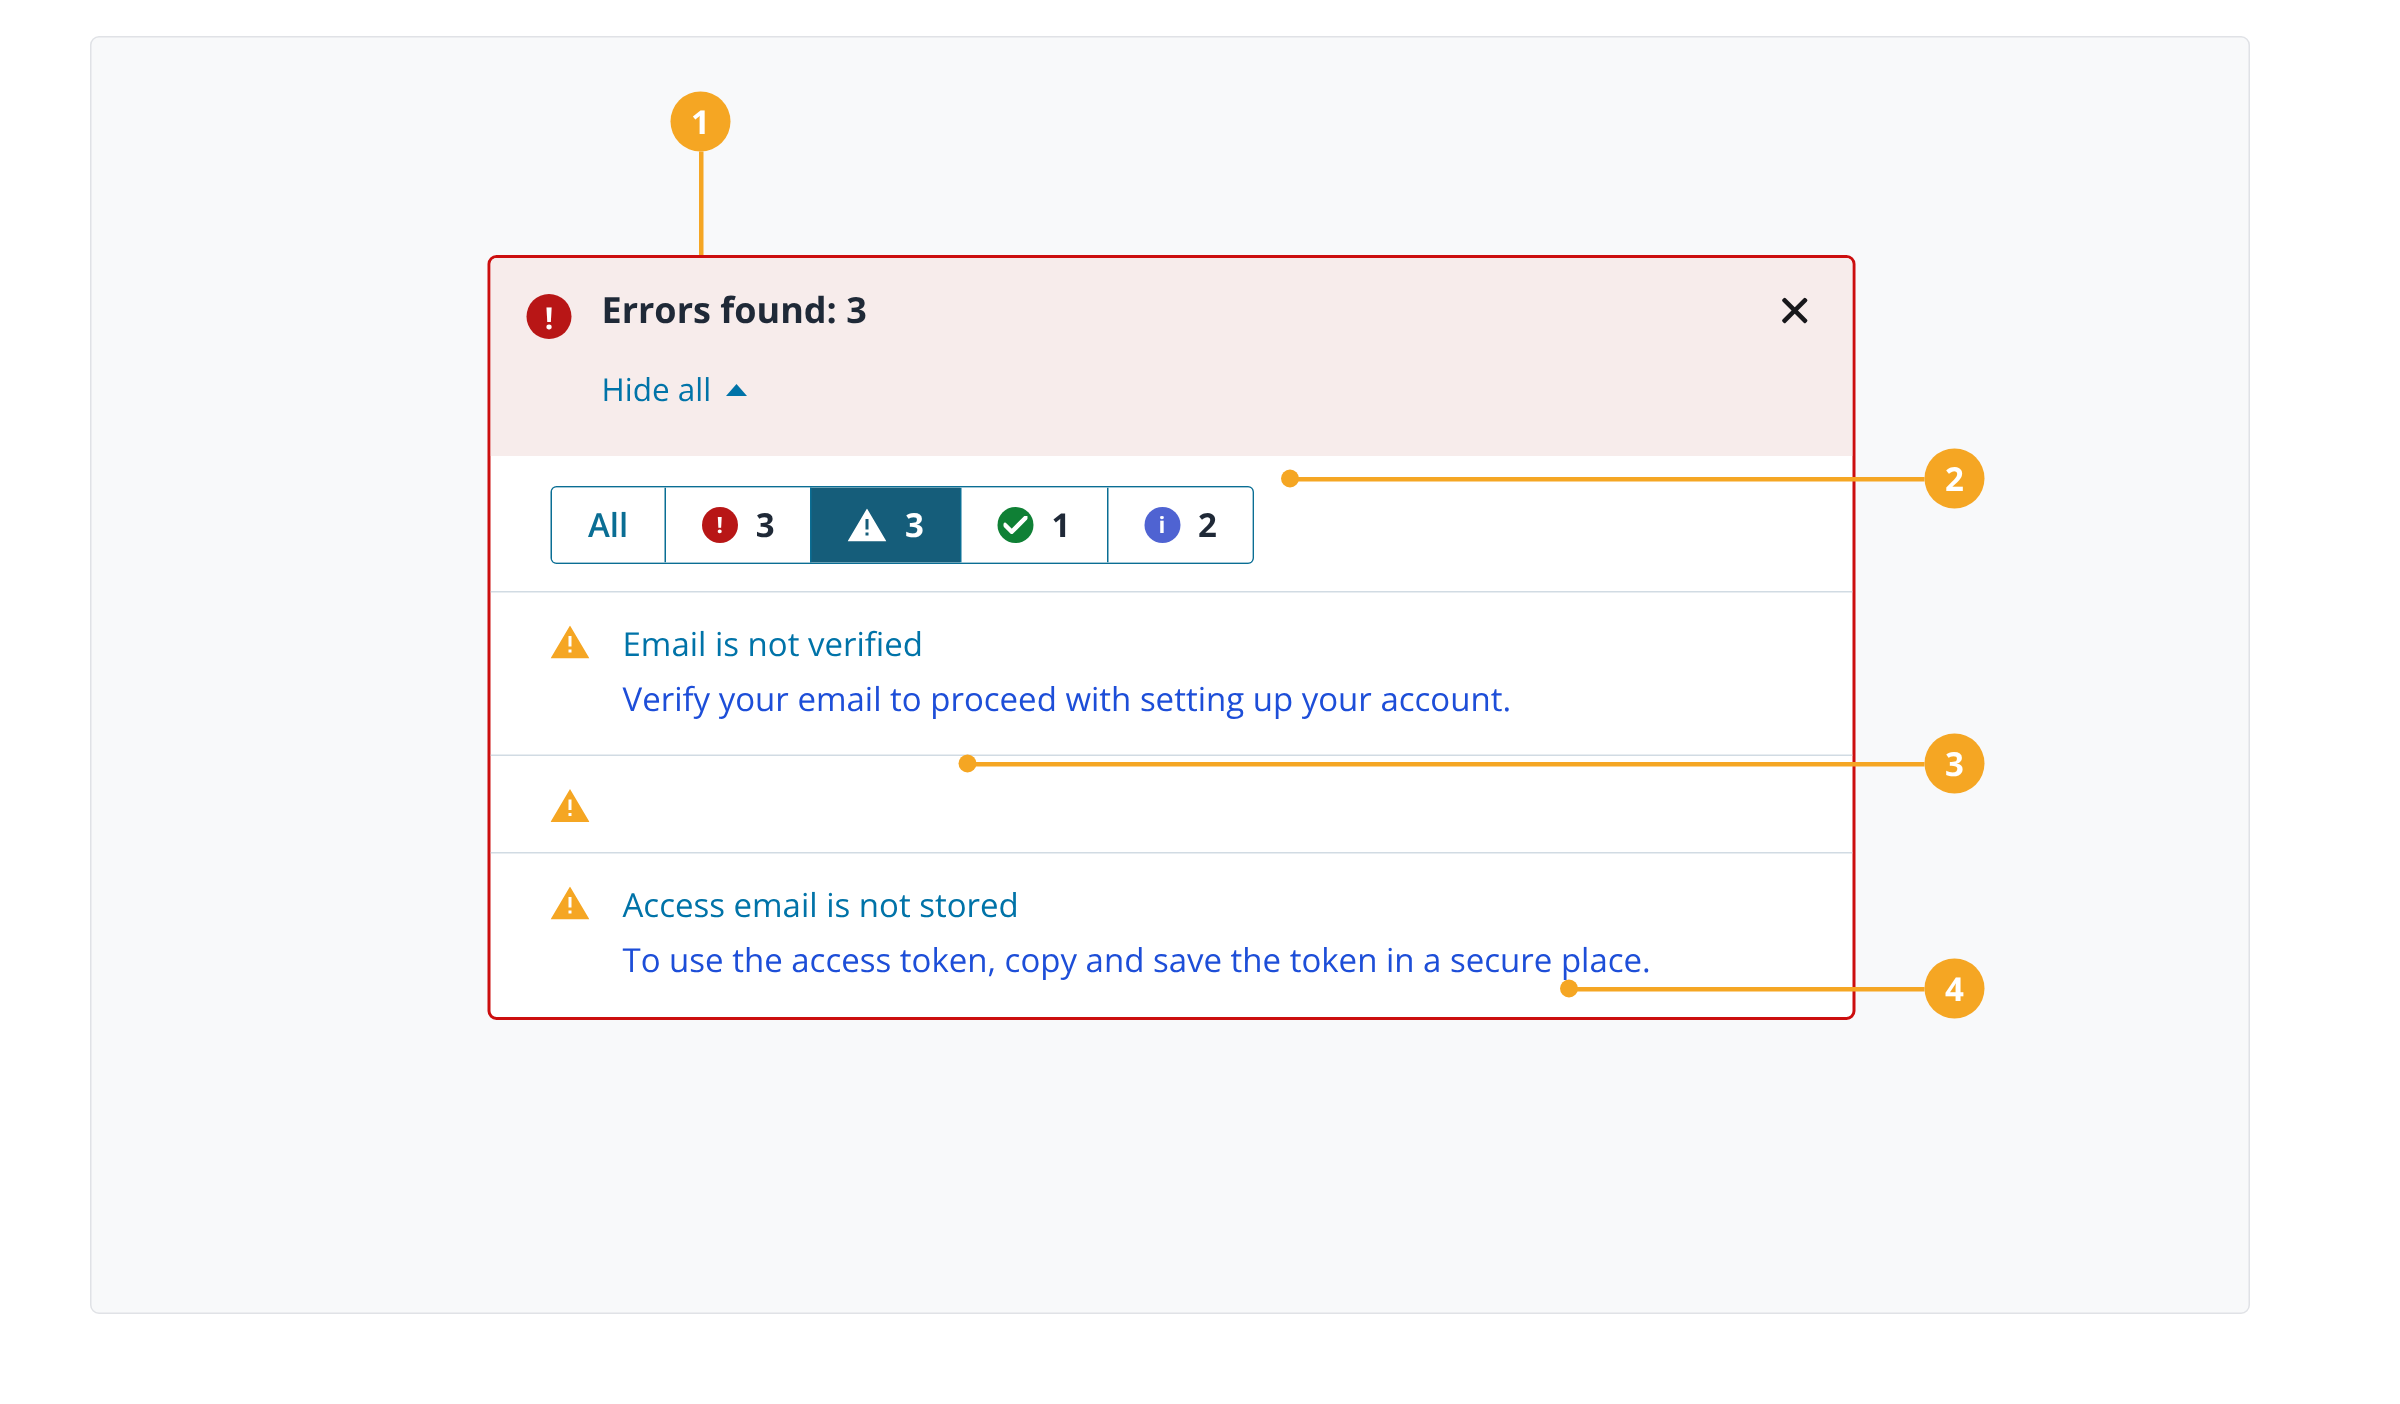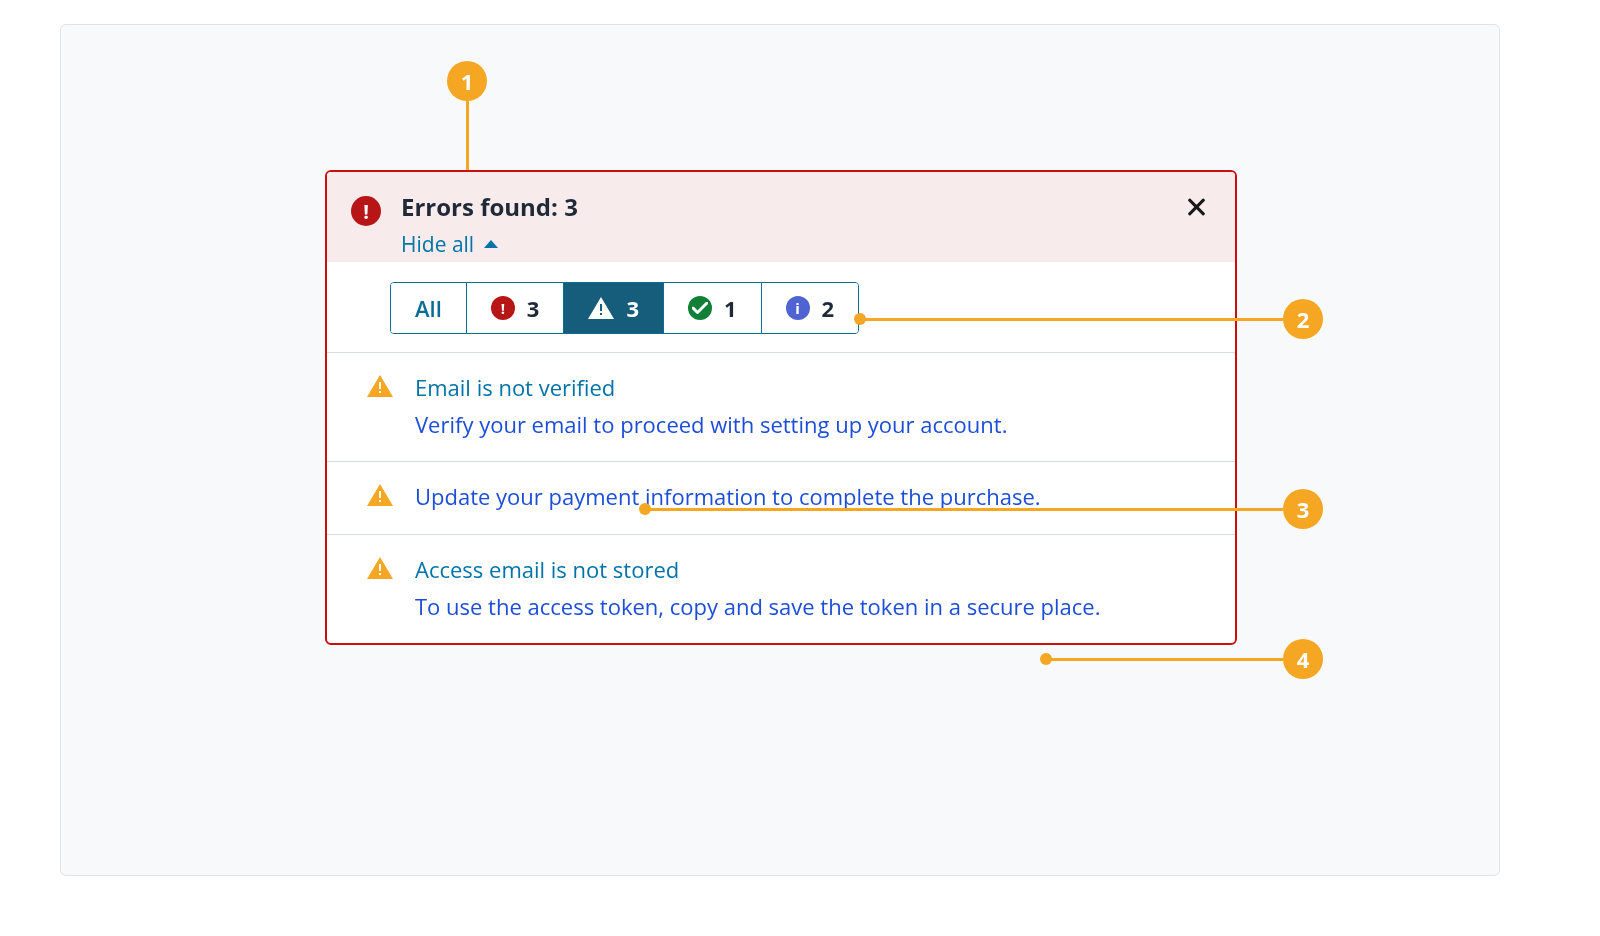--- a/index.html
+++ b/index.html
@@ -7,37 +7,37 @@
   body { background:#ffffff; }
   .outer-frame {
     position:absolute; left:60px; top:24px; width:1440px; height:852px;
     border:1px solid #e0e2e6; border-radius:6px; background:#f8f9fa;
   }
   .panel {
     position:absolute; left:264px; top:145px; width:912px;
     border:2px solid #cc0e0e; border-radius:6px; background:#ffffff; overflow:hidden;
   }
   .panel-header {
-    background:#f7eceb; padding:20px 24px 4px 24px; display:flex; align-items:flex-start;
+    background:#f7eceb; padding:20px 24px 30px 24px; display:flex; align-items:flex-start;
   }
   .hdr-icon { flex:0 0 auto; margin-right:20px; margin-top:4px; }
   .error-circle { width:30px; height:30px; border-radius:50%; background:#b81616; display:flex; align-items:center; justify-content:center; }
   .error-circle::after { content:"!"; color:#fff; font-weight:700; font-size:20px; }
   .hdr-text { flex:1 1 auto; }
   .hdr-title { font-size:24px; font-weight:700; color:#1f2937; line-height:1.25; }
-  .hdr-link-row { margin-top:8px; }
+  .hdr-link-row { margin-top:24px; }
   .hide-all { display:inline-flex; align-items:center; gap:10px; color:#0073a8; font-size:21px; cursor:pointer; }
   .chevron-up { width:0;height:0;border-left:7px solid transparent;border-right:7px solid transparent;border-bottom:8px solid #0073a8; }
   .close-btn { flex:0 0 auto; cursor:pointer; padding:4px 4px 0 0; }
   .close-x { width:22px; height:22px; position:relative; }
   .close-x::before, .close-x::after { content:""; position:absolute; left:10px; top:0; width:3px; height:22px; background:#18181b; border-radius:1px; }
   .close-x::before { transform:rotate(45deg); }
   .close-x::after { transform:rotate(-45deg); }
 
-  .filter-bar { padding:20px 40px 18px 63px; }
+  .filter-bar { padding:20px 40px 18px 40px; }
   .seg-group { display:inline-flex; border:1px solid #0a6e94; border-radius:4px; overflow:hidden; height:52px; }
   .seg-btn { display:inline-flex; align-items:center; justify-content:center; gap:12px; padding:0 24px; font-size:22px; font-weight:600; color:#0a6e94; background:#fff; cursor:pointer; border-left:1px solid #0a6e94; }
   .seg-btn:first-child { border-left:none; }
   .seg-btn.active { background:#155d7a; color:#fff; }
   .seg-btn .cnt { font-weight:700; color:#1f2937; }
   .seg-btn.active .cnt { color:#fff; }
 
   .mini { width:24px; height:24px; border-radius:50%; display:flex; align-items:center; justify-content:center; }
   .mini.err { background:#b81616; } .mini.err::after{content:"!";color:#fff;font-weight:700;font-size:15px;}
   .mini.ok  { background:#0f8035; } 
@@ -137,21 +137,20 @@
           <div class="msg-desc">Verify your email to proceed with setting up your account.</div>
         </div>
       </div>
       <div class="msg-item">
         <div class="msg-icon tri tri-orange">
           <svg viewBox="0 0 26 22">
               <path d="M13 0 L26 22 L0 22 Z M12 7 h2 v7 h-2 Z M12 16 h2 v2 h-2 Z" fill-rule="evenodd"></path>
             </svg>
         </div>
         <div class="msg-body">
-          <div class="msg-desc">Update your payment information to complete the purchase.</div>
         </div>
       </div>
       <div class="msg-item">
         <div class="msg-icon tri tri-orange">
           <svg viewBox="0 0 26 22">
               <path d="M13 0 L26 22 L0 22 Z M12 7 h2 v7 h-2 Z M12 16 h2 v2 h-2 Z" fill-rule="evenodd"></path>
             </svg>
         </div>
         <div class="msg-body">
           <div class="msg-title">Access email is not stored</div>

